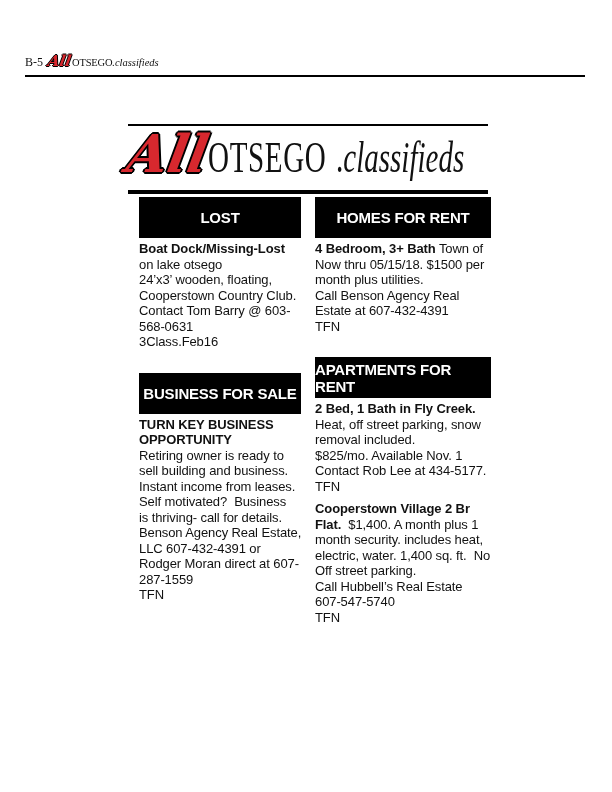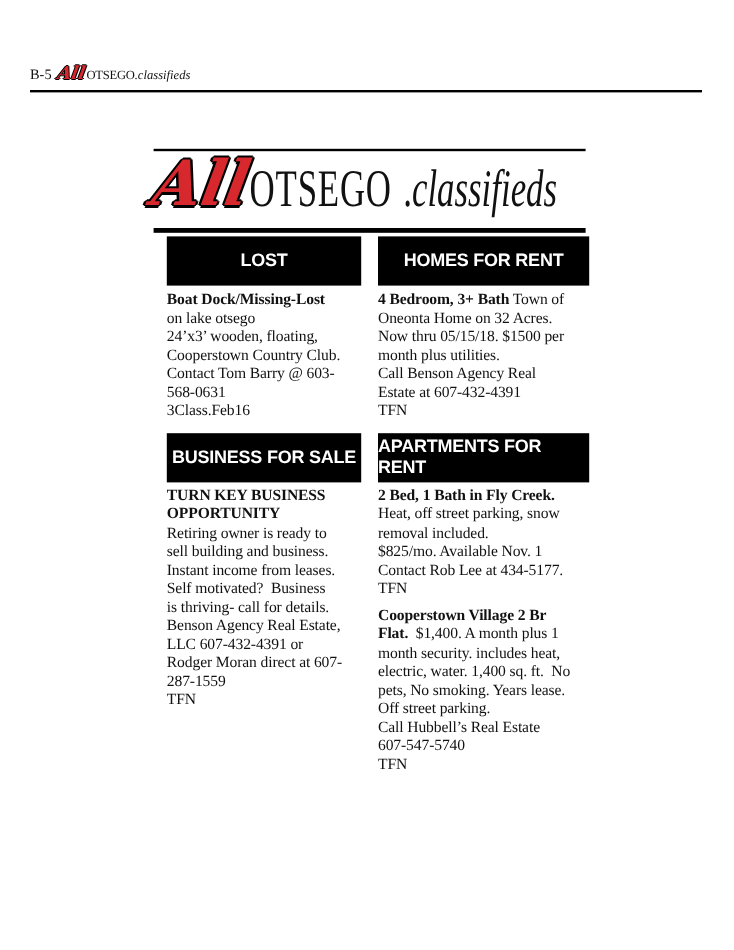--- a/index.html
+++ b/index.html
@@ -45,28 +45,28 @@
   }
   .mast-otsego { left:80px; letter-spacing:1px; }
   .mast-cls { left:208px; }
   .mast-cls .dot { font-style:normal; }
   .mast-cls .cls { font-style:italic; }
 
   
   .col { position:absolute; top:197px; }
   #col-left  { left:139px; width:162px; }
   #col-right { left:315px; width:176px; }
-  .section + .section { margin-top:11px; }
+  .section + .section { margin-top:23px; }
   .bar {
     height:41px; background:var(--bar-bg,#000); color:#fff;
     display:flex; align-items:center; justify-content:center;
     font-weight:bold; font-size:15px; letter-spacing:-0.2px; margin-bottom:3px;
   }
   .ad + .ad { margin-top:7px; }
-  .ad-line { font-size:13px; line-height:15.5px; white-space:pre; letter-spacing:-0.1px;font-family:Liberation Serif, serif; }
+  .ad-line { font-size:13px; line-height:15.5px; white-space:pre; letter-spacing:-0.1px; }
   .ad-line .b { font-weight:bold; }
 </style>
 </head>
 <body>
 
 <div class="page">
 
   <div class="top-header">
     <div class="hdr-left">
       <span>B-5</span>
@@ -121,21 +121,20 @@
         </div>
       </div>
     </div>
   <div class="col" id="col-right">
       <div class="section">
         <div class="bar">
           <span>HOMES FOR RENT</span>
         </div>
         <div class="ad">
           <div class="ad-line"><span class="b">4 Bedroom, 3+ Bath</span><span> Town of</span></div>
-          <div class="ad-line"><span>Oneonta Home on 32 Acres.</span></div>
           <div class="ad-line"><span>Now thru 05/15/18. $1500 per</span></div>
           <div class="ad-line"><span>month plus utilities.</span></div>
           <div class="ad-line"><span>Call Benson Agency Real</span></div>
           <div class="ad-line"><span>Estate at 607-432-4391</span></div>
           <div class="ad-line"><span>TFN</span></div>
         </div>
       </div>
       <div class="section">
         <div class="bar">
           <span>APARTMENTS FOR RENT</span>
@@ -146,21 +145,20 @@
           <div class="ad-line"><span>removal included.</span></div>
           <div class="ad-line"><span>$825/mo. Available Nov. 1</span></div>
           <div class="ad-line"><span>Contact Rob Lee at 434-5177.</span></div>
           <div class="ad-line"><span>TFN</span></div>
         </div>
         <div class="ad">
           <div class="ad-line"><span class="b">Cooperstown Village 2 Br</span></div>
           <div class="ad-line"><span class="b">Flat.</span><span>  $1,400. A month plus 1</span></div>
           <div class="ad-line"><span>month security. includes heat,</span></div>
           <div class="ad-line"><span>electric, water. 1,400 sq. ft.  No</span></div>
-          <div class="ad-line"><span>pets, No smoking. Years lease.</span></div>
           <div class="ad-line"><span>Off street parking.</span></div>
           <div class="ad-line"><span>Call Hubbell’s Real Estate</span></div>
           <div class="ad-line"><span>607-547-5740</span></div>
           <div class="ad-line"><span>TFN</span></div>
         </div>
       </div>
     </div>
 
 </div>
 

